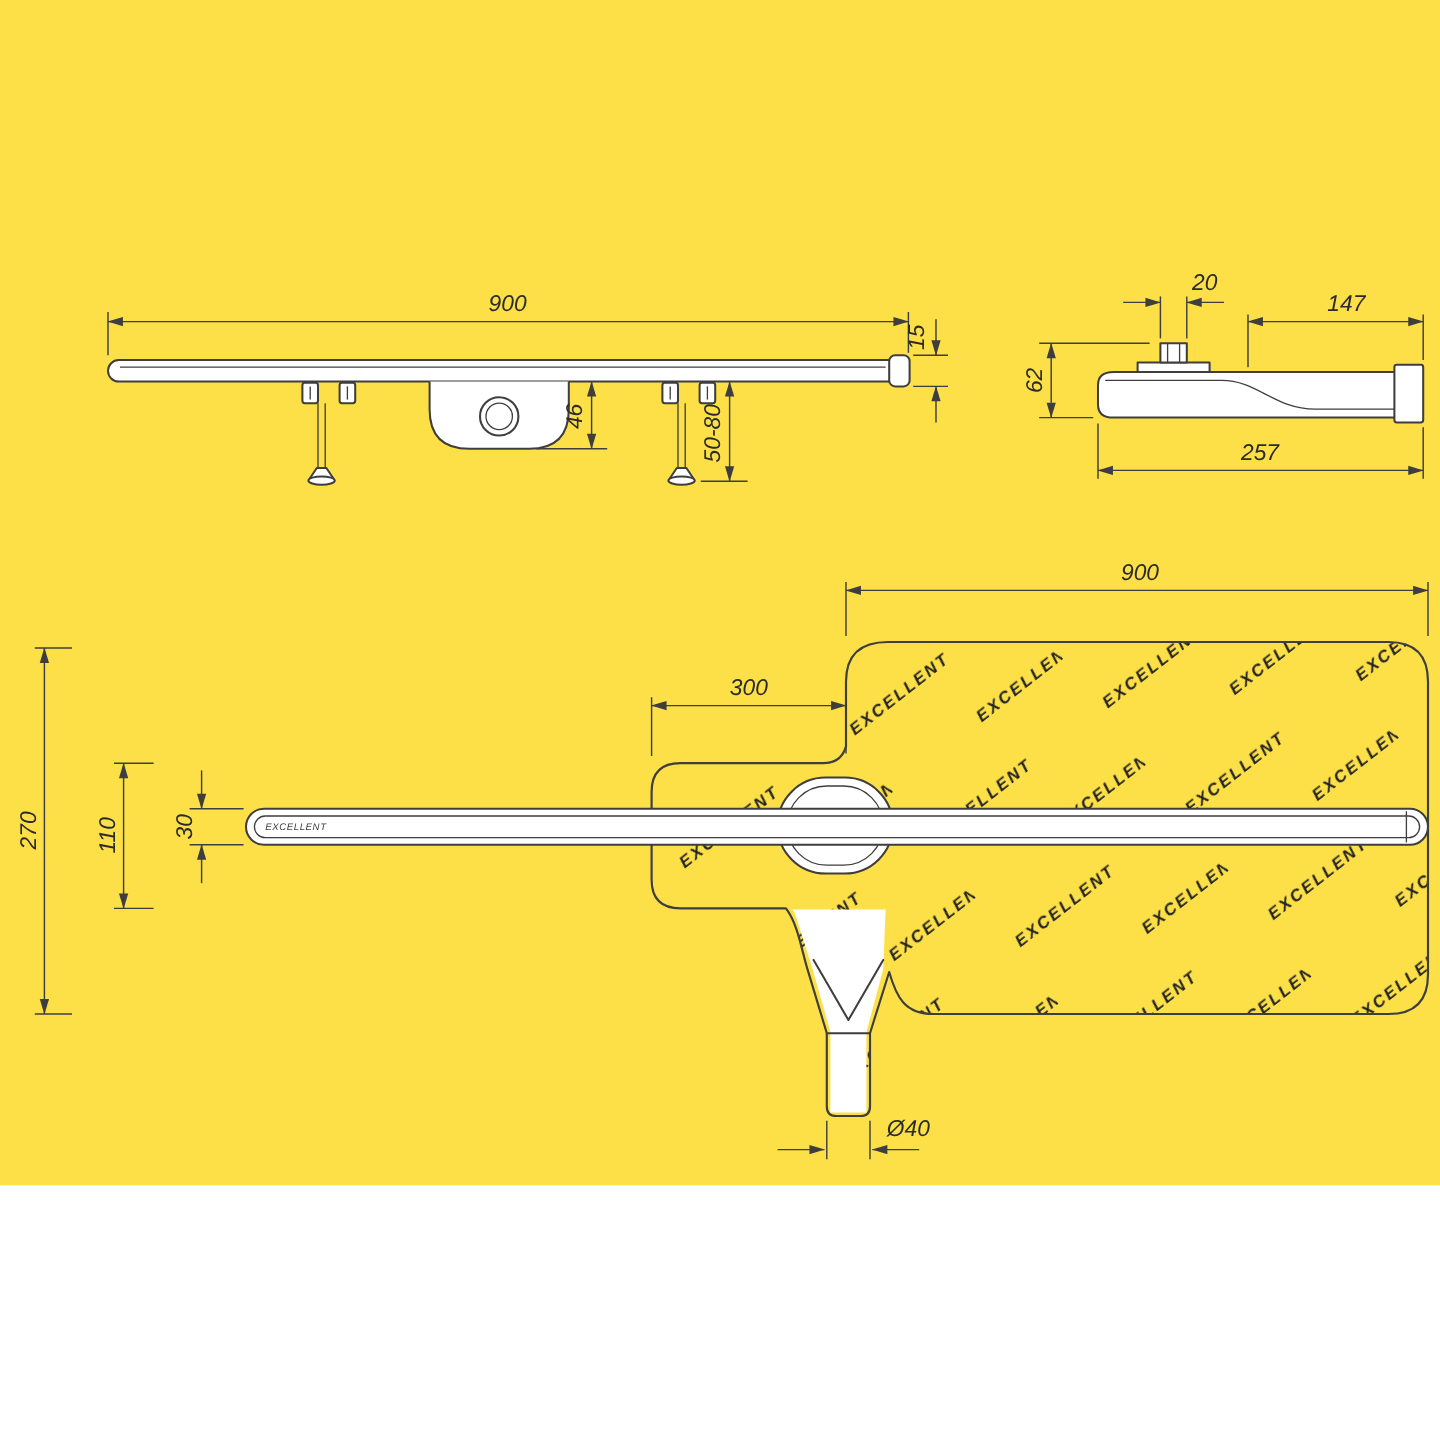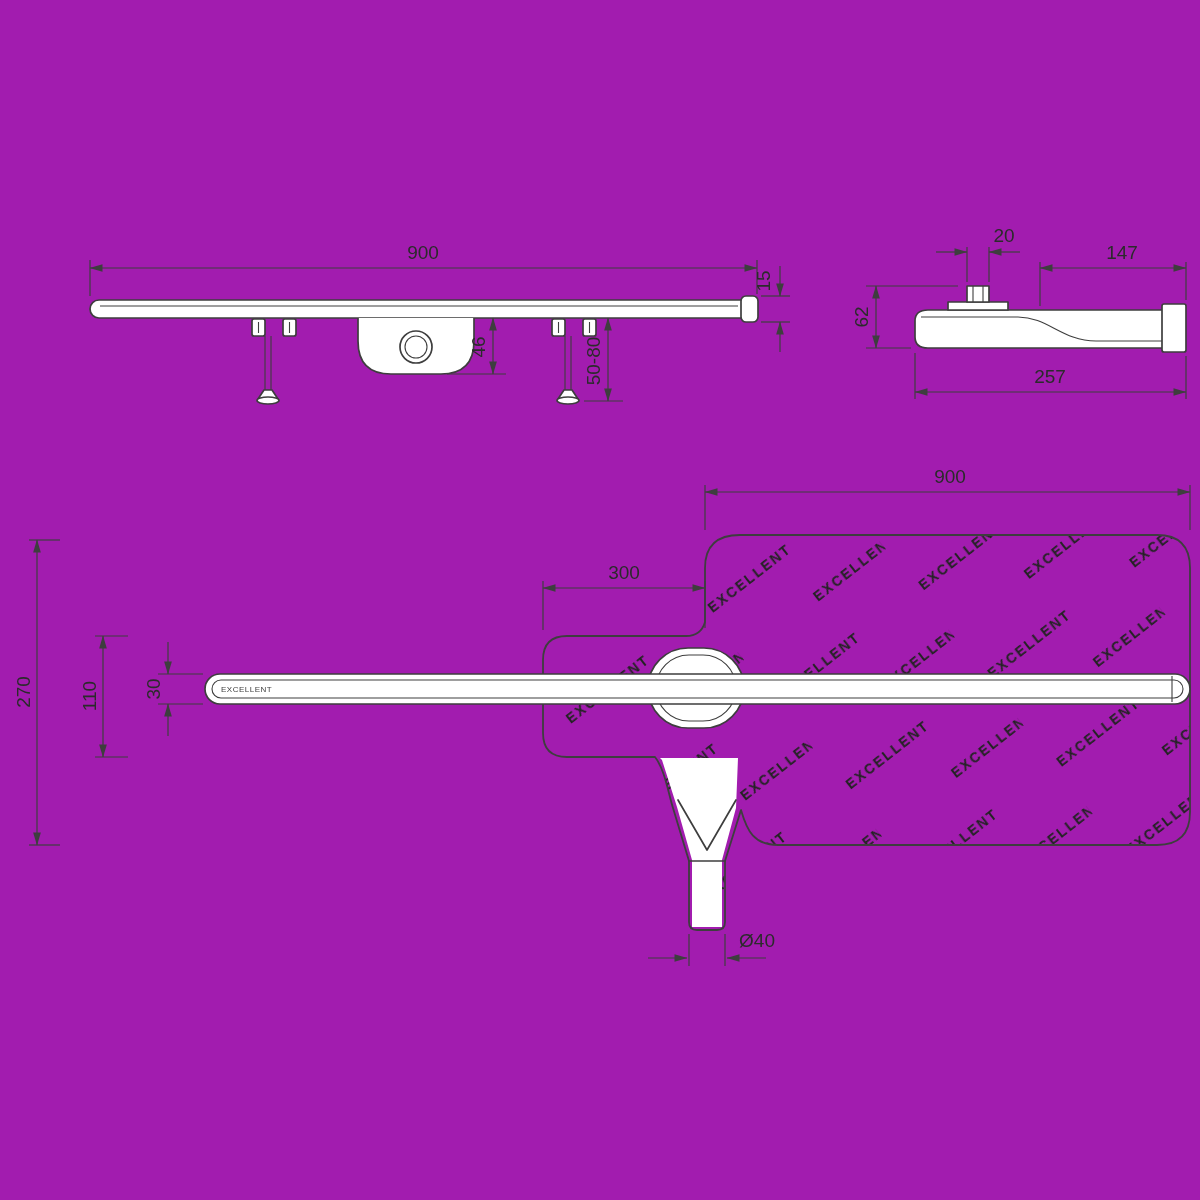--- a/index.html
+++ b/index.html
@@ -1,16 +1,16 @@
 <!DOCTYPE html>
 <html><head>
 <meta charset="utf-8">
 <style>
   html,body{margin:0;padding:0;background:#fff;}
-  .stage{width:1200px;height:1200px;background:#a21caf;overflow:hidden;}
+  .stage{width:1200px;height:988px;background:#fde047;overflow:hidden;font-style:italic;}
   svg{display:block;}
   .obj{fill:none;stroke:#3e3e3e;stroke-width:1.7;stroke-linejoin:round;stroke-linecap:round;}
   .objw{fill:#fff;stroke:#3e3e3e;stroke-width:1.7;stroke-linejoin:round;}
   .mem{fill:url(#wm);stroke:#3e3e3e;stroke-width:1.8;stroke-linejoin:round;}
   .thin{fill:none;stroke:#3e3e3e;stroke-width:1.1;}
   .dim{fill:none;stroke:#3e3e3e;stroke-width:1.2;}
   .fillw{fill:#fff;stroke:none;}
   .dtxt{font-family:"Liberation Sans",sans-serif;font-size:19px;fill:#2b2b2b;}
   .btxt{font-family:"Liberation Sans",sans-serif;font-size:8px;letter-spacing:.5px;fill:#3e3e3e;}
   .wmt{font-family:"Liberation Sans",sans-serif;font-size:14px;font-weight:bold;letter-spacing:2px;fill:#222;}

